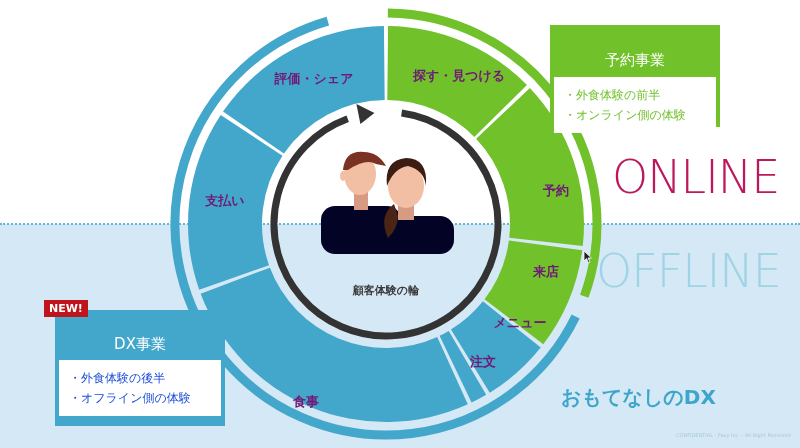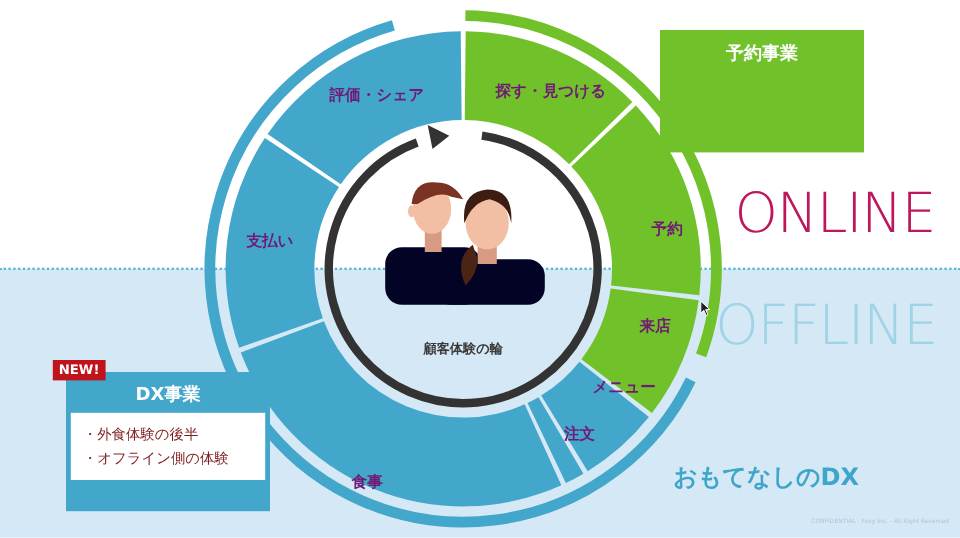--- a/index.html
+++ b/index.html
@@ -8,29 +8,29 @@
   .divider{position:absolute;left:0;top:223px;width:800px;height:0;border-top:2px dotted #5bbad8;}
   svg.wheel{position:absolute;left:0;top:0;}
   .seg-label{position:absolute;color:#701a75;font-weight:bold;font-size:13px;white-space:nowrap;transform:translate(-50%,-50%);}
   .big-word{position:absolute;font-family:"DejaVu Sans",sans-serif;font-weight:200;font-size:46px;letter-spacing:-1px;}
   .online{left:612px;top:150px;color:#be185d;}
   .offline{left:596px;top:244px;color:#9fd3e6;}
   .omotenashi{position:absolute;left:561px;top:384px;color:#3ea6cb;font-weight:bold;font-size:20px;}
   .copyright{position:absolute;left:676px;top:432px;color:#a9c8d8;font-size:5px;}
   .center-title{position:absolute;left:386px;top:283px;transform:translateX(-50%);font-weight:bold;font-size:11px;color:#3a3a3a;white-space:nowrap;}
   .card{position:absolute;box-sizing:border-box;}
-  .card-head{color:#fff;font-weight:bold;font-size:15px;text-align:center;}
+  .card-head{color:#fff;font-weight:normal;font-size:15px;text-align:center;margin-top:16px;}
   .card-body{background:#fff;margin:0 4px 4px 4px;padding:8px 10px;font-size:12px;line-height:20px;}
   .card-body div:before{content:"・";}
   .card-green{left:550px;top:25px;width:170px;height:102px;background:#71c12a;}
   .card-green .card-head{height:36px;line-height:38px;}
   .card-green .card-body{color:#71c12a;}
   .card-blue{left:55px;top:310px;width:170px;height:116px;background:#43a6cb;}
   .card-blue .card-head{height:34px;line-height:36px;}
-  .card-blue .card-body{color:#7f1d1d;}
+  .card-blue .card-body{color:#1d4ed8;}
   .new-badge{position:absolute;left:44px;top:300px;background:#c0141c;color:#fff;font-weight:bold;font-size:11px;padding:2px 5px;}
   .cursor{position:absolute;left:583px;top:250px;}
 </style>
 </head>
 <body>
 
 <div class="offline-bg"></div>
 <div class="divider"></div>
 
 <svg class="wheel" width="800" height="448" viewBox="0 0 800 448">
@@ -85,20 +85,24 @@
   <path d="M76 58 Q60 70 70 92 Q80 82 80 70 Z" fill="#4a2414"></path>
 </svg>
 
 <div class="center-title">顧客体験の輪</div>
 
 <div class="big-word online">ONLINE</div>
 <div class="big-word offline">OFFLINE</div>
 
 <div class="card card-green">
   <div class="card-head">予約事業</div>
+  <div class="card-body">
+    <div>外食体験の前半</div>
+    <div>オンライン側の体験</div>
+  </div>
 </div>
 
 <div class="card card-blue">
   <div class="card-head">DX事業</div>
   <div class="card-body">
     <div>外食体験の後半</div>
     <div>オフライン側の体験</div>
   </div>
 </div>
 <div class="new-badge">NEW!</div>

